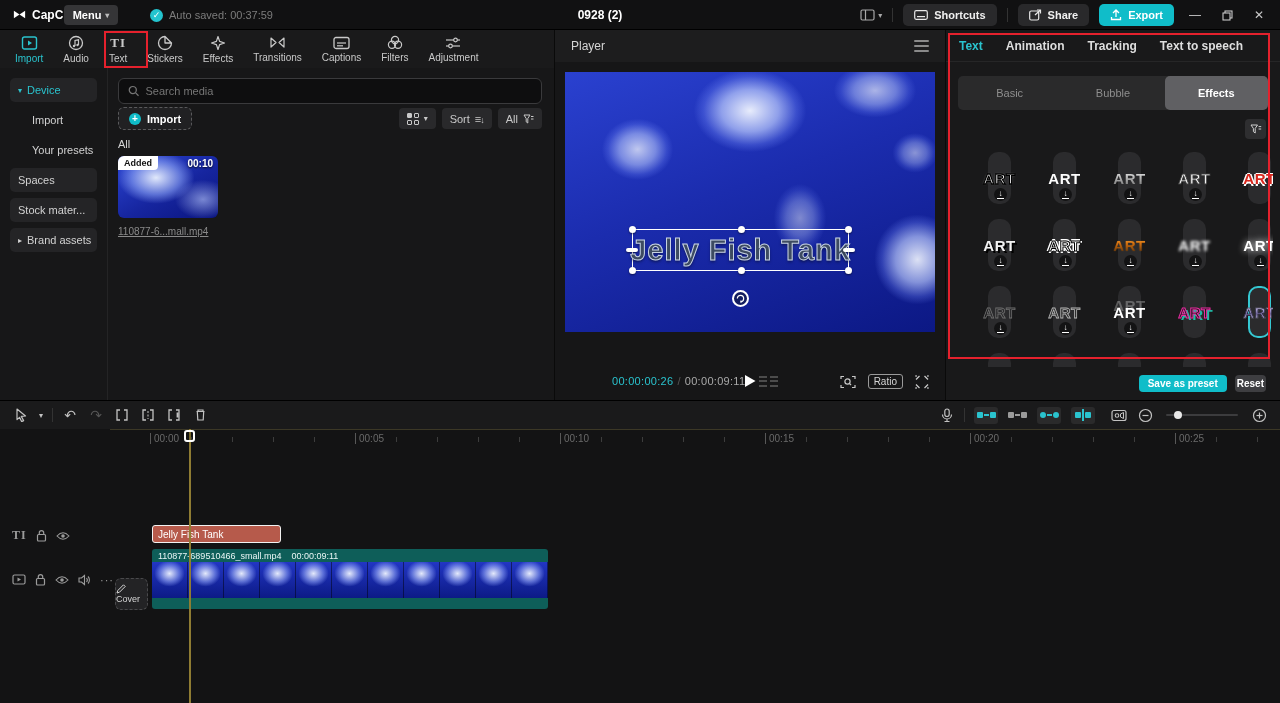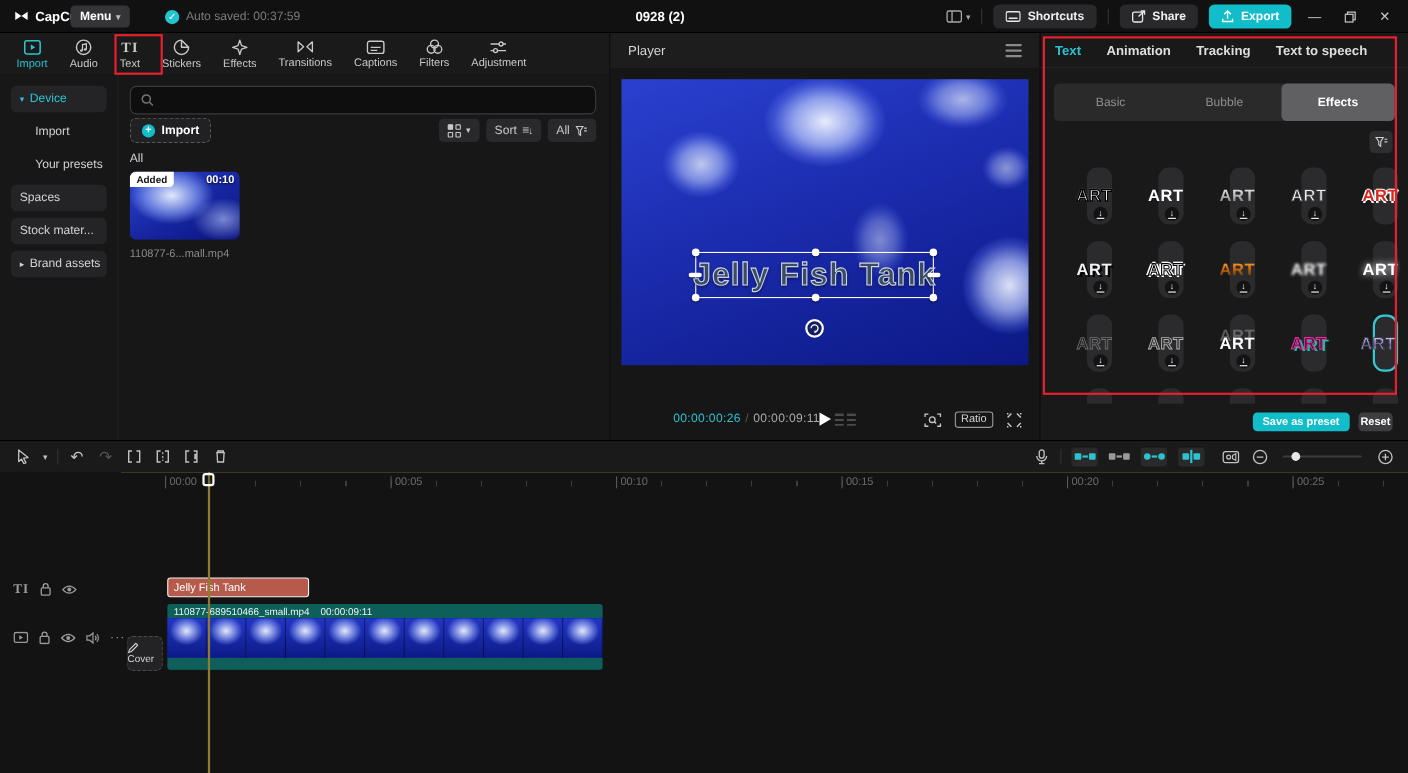--- a/index.html
+++ b/index.html
@@ -56,21 +56,21 @@
   .gridic { display:grid; grid-template-columns:5px 5px; grid-template-rows:5px 5px; gap:2px; }
   .gridic span { border:1px solid #c9c9c9; border-radius:1px; }
   .gridic span:first-child { background:#c9c9c9; }
   .section-title { position:absolute; left:10px; top:70px; font-size:11px; color:#d5d5d5; }
   .thumb { position:absolute; left:10px; top:88px; width:100px; height:62px; border-radius:6px; overflow:hidden;
            background: radial-gradient(ellipse 55% 60% at 38% 35%, rgba(235,242,255,.95), rgba(150,175,255,.55) 45%, rgba(70,95,235,0) 70%),
                        radial-gradient(ellipse 40% 45% at 85% 70%, rgba(190,205,255,.6), rgba(90,115,240,0) 70%),
                        linear-gradient(150deg,#2b45d4 0%, #16259f 55%, #0a1580 100%); }
   .badge { position:absolute; left:0; top:0; background:#fff; color:#111; font-size:9px; font-weight:bold; padding:2px 6px; border-radius:0 0 4px 0; }
   .thumb-dur { position:absolute; right:5px; top:2px; color:#fff; font-size:10px; font-weight:bold; text-shadow:0 1px 2px rgba(0,0,0,.8); }
-  .fname { position:absolute; left:10px; top:158px; font-size:10px; color:#8a8a8a; }
+  .fname { position:absolute; left:10px; top:158px; font-size:10px; color:#8a8a8a;text-decoration:underline; }
 
   
   .player { position:absolute; left:555px; top:30px; width:390px; height:370px; background:#161617; }
   .player-head { position:absolute; left:0; top:0; width:100%; height:32px; background:#1d1d1e; display:flex; align-items:center;
                  justify-content:space-between; padding:0 16px; font-size:12px; color:#d5d5d5; }
   .burger { display:flex; flex-direction:column; gap:3px; }
   .burger span { width:15px; height:2px; background:#8a8a8a; border-radius:1px; }
   .video { position:absolute; left:10px; top:42px; width:370px; height:260px; overflow:hidden;
            background: linear-gradient(160deg,#2a41d0 0%, #1b2cae 45%, #0c1884 100%); }
   .jelly { position:absolute; border-radius:50%;
@@ -100,21 +100,21 @@
   .tp-tabs { position:absolute; left:0; top:0; width:100%; height:32px; display:flex; align-items:center; gap:23px; padding-left:13px;
              border-bottom:1px solid #262627; font-size:12px; font-weight:bold; color:#dedede; }
   .tp-tab.active { color:#2ac3ce; }
   .seg-wrap { position:absolute; left:12px; top:46px; width:310px; height:34px; background:#2a2a2b; border-radius:5px; display:flex; }
   .seg { flex:1; display:flex; align-items:center; justify-content:center; font-size:11px; color:#8e8e8e; }
   .seg.active { background:#606063; border-radius:5px; color:#fff; font-weight:bold; }
   .funnel-btn { position:absolute; right:14px; top:89px; width:21px; height:20px; background:#2e2e30; border-radius:4px;
                 display:flex; align-items:center; justify-content:center; color:#cfcfcf; }
   .art-grid { position:absolute; left:13px; top:122px; width:314px; height:218px; overflow:hidden;
               display:grid; grid-template-columns:repeat(5,52px); grid-auto-rows:52px; column-gap:13px; row-gap:15px; }
-  .tile { position:relative; background:#2b2b2d; border-radius:10px; display:flex; align-items:center; justify-content:flex-end;margin-left:29px; }
+  .tile { position:relative; background:#2b2b2d; border-radius:10px; display:flex; align-items:center; justify-content:center;margin-left:29px; }
   .tile.sel { border:2px solid #35c7d2; }
   .art { font-size:15px; font-weight:800; letter-spacing:.5px; }
   .dl { position:absolute; right:4px; bottom:3px; width:13px; height:13px; border-radius:50%; background:rgba(10,10,10,.7);
         display:flex; flex-direction:column; align-items:center; justify-content:center; }
   .dl i { font-style:normal; color:#fff; font-size:8px; line-height:7px; }
   .dl u { display:block; width:7px; height:1px; background:#fff; margin-top:1px; }
   .a1 { color:#fff; -webkit-text-stroke:1.3px #000; text-shadow:0 0 2px rgba(255,255,255,.6); }
   .a2 { color:#fdfdfd; }
   .a3 { background:linear-gradient(180deg,#f2f2f2,#6e6e6e); -webkit-background-clip:text; background-clip:text; color:transparent; }
   .a4 { color:#f4f4f4; -webkit-text-stroke:.8px #3a3a3a; }
@@ -326,20 +326,21 @@
         <span>Brand assets</span>
     </div>
   </div>
 
   <div class="media-body">
     <div class="search">
       <svg width="12" height="12" viewBox="0 0 12 12">
           <circle cx="5" cy="5" r="3.7" fill="none" stroke="#767676" stroke-width="1.3"></circle>
           <line x1="8" y1="8" x2="11" y2="11" stroke="#767676" stroke-width="1.3"></line>
         </svg>
+      <input type="text" placeholder="Search media" style="">
     </div>
     <div class="import-btn">
       <span class="plus-circ">+</span>
       <span>Import</span>
     </div>
     <div class="view-ctrls">
       <div class="vc-btn">
         <span class="gridic">
             <span></span>
             <span></span>

